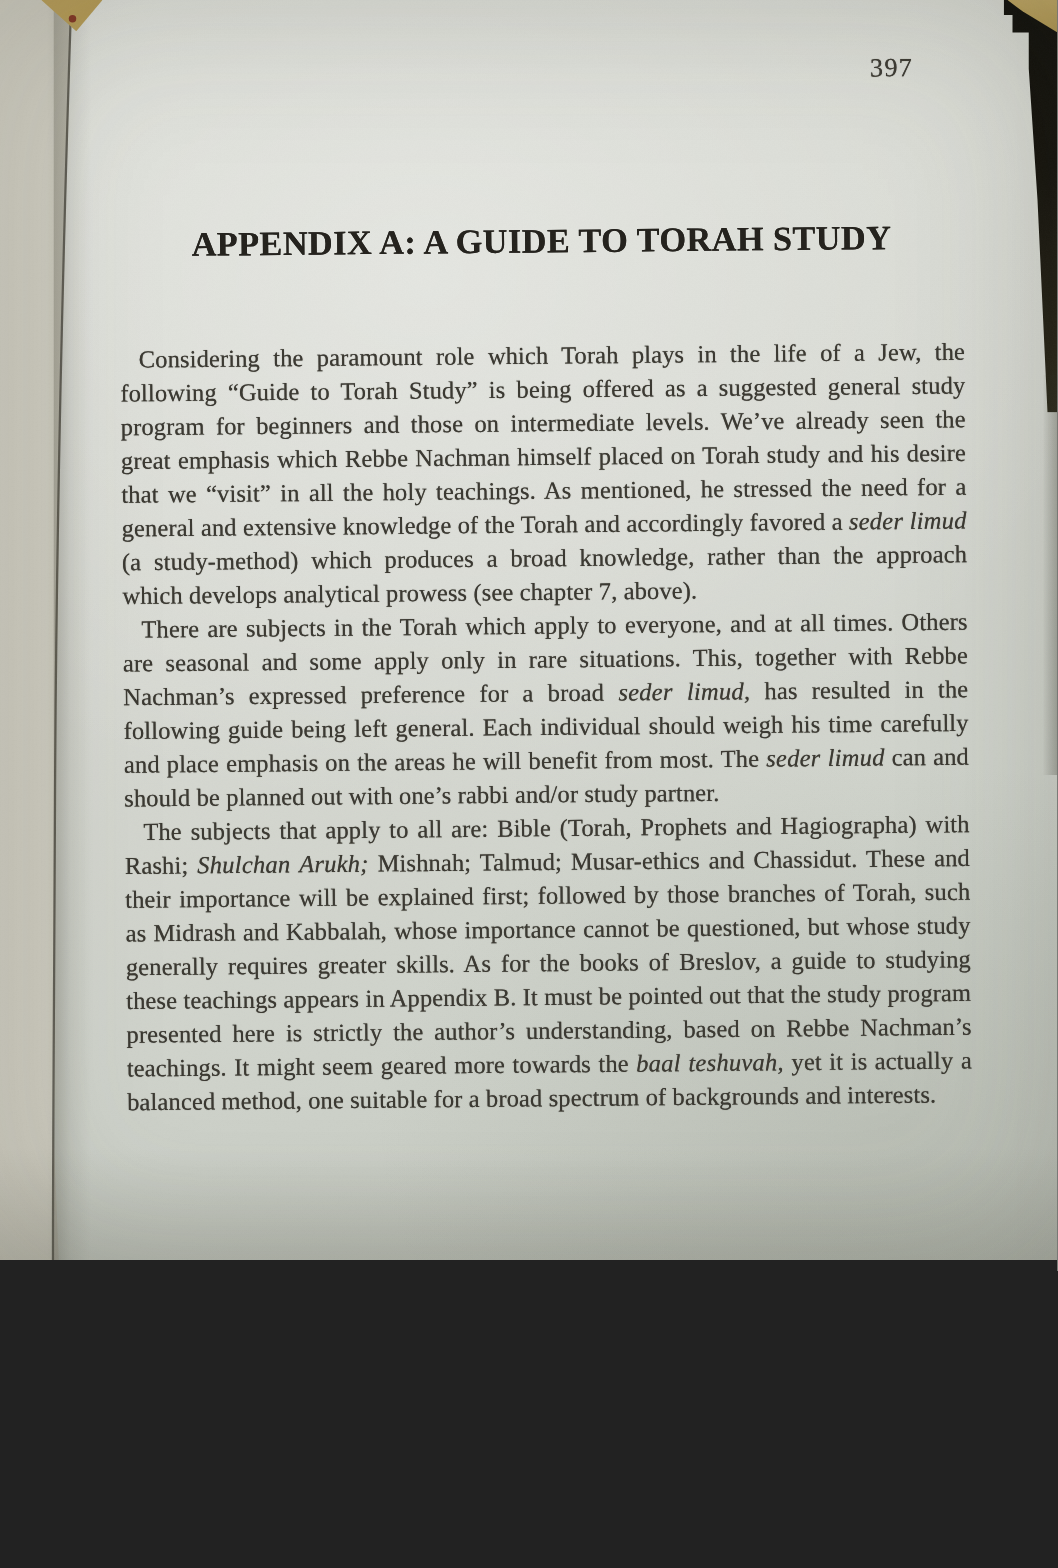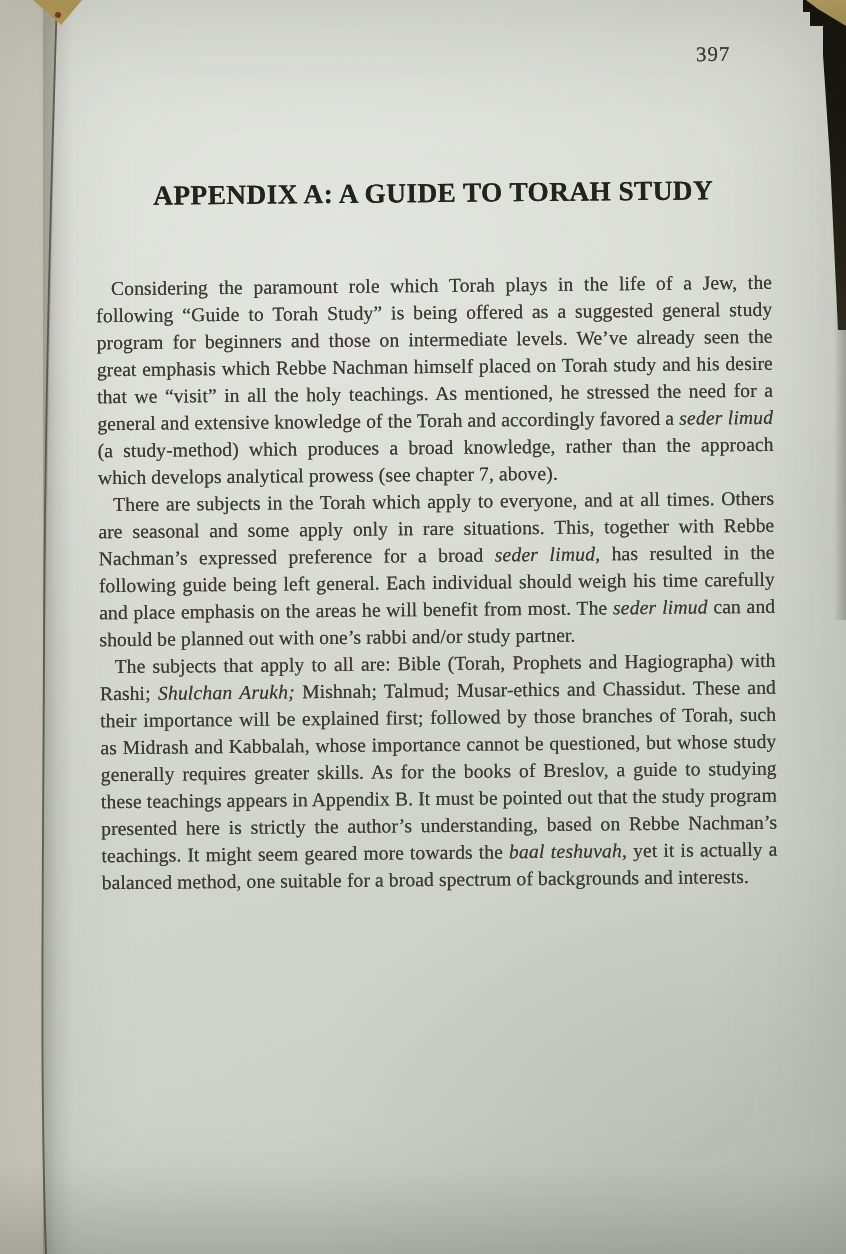--- a/index.html
+++ b/index.html
@@ -1,17 +1,17 @@
 <!DOCTYPE html>
 <html style="--paper: #d6d8d1; --facing-paper: #d2d0c4; --cover-tan: #b0964f; --gap-dark: #14120c; --ink: #3a3831; --title-ink: #23211c;"><head>
 <meta charset="utf-8">
 <style>
   html,body{margin:0;padding:0;background:#222;}
   .scene{
-    position:relative;width:846px;height:1254px;overflow:hidden;
+    position:relative;width:846px;height:1008px;overflow:hidden;
     background:var(--paper,#d6d8d1);
     font-family:"Liberation Serif","DejaVu Serif",serif;
   }
   .page-base{
     position:absolute;inset:0;
     background:
       radial-gradient(ellipse 900px 700px at 40% 22%, rgba(255,255,255,0.30), rgba(255,255,255,0) 62%),
       radial-gradient(ellipse 700px 500px at 85% 90%, rgba(110,118,104,0.16), rgba(110,118,104,0) 60%),
       linear-gradient(160deg,#dbddd6 0%,#d6d8d1 45%,#cdd1c9 75%,#c7cbc2 100%);
   }

